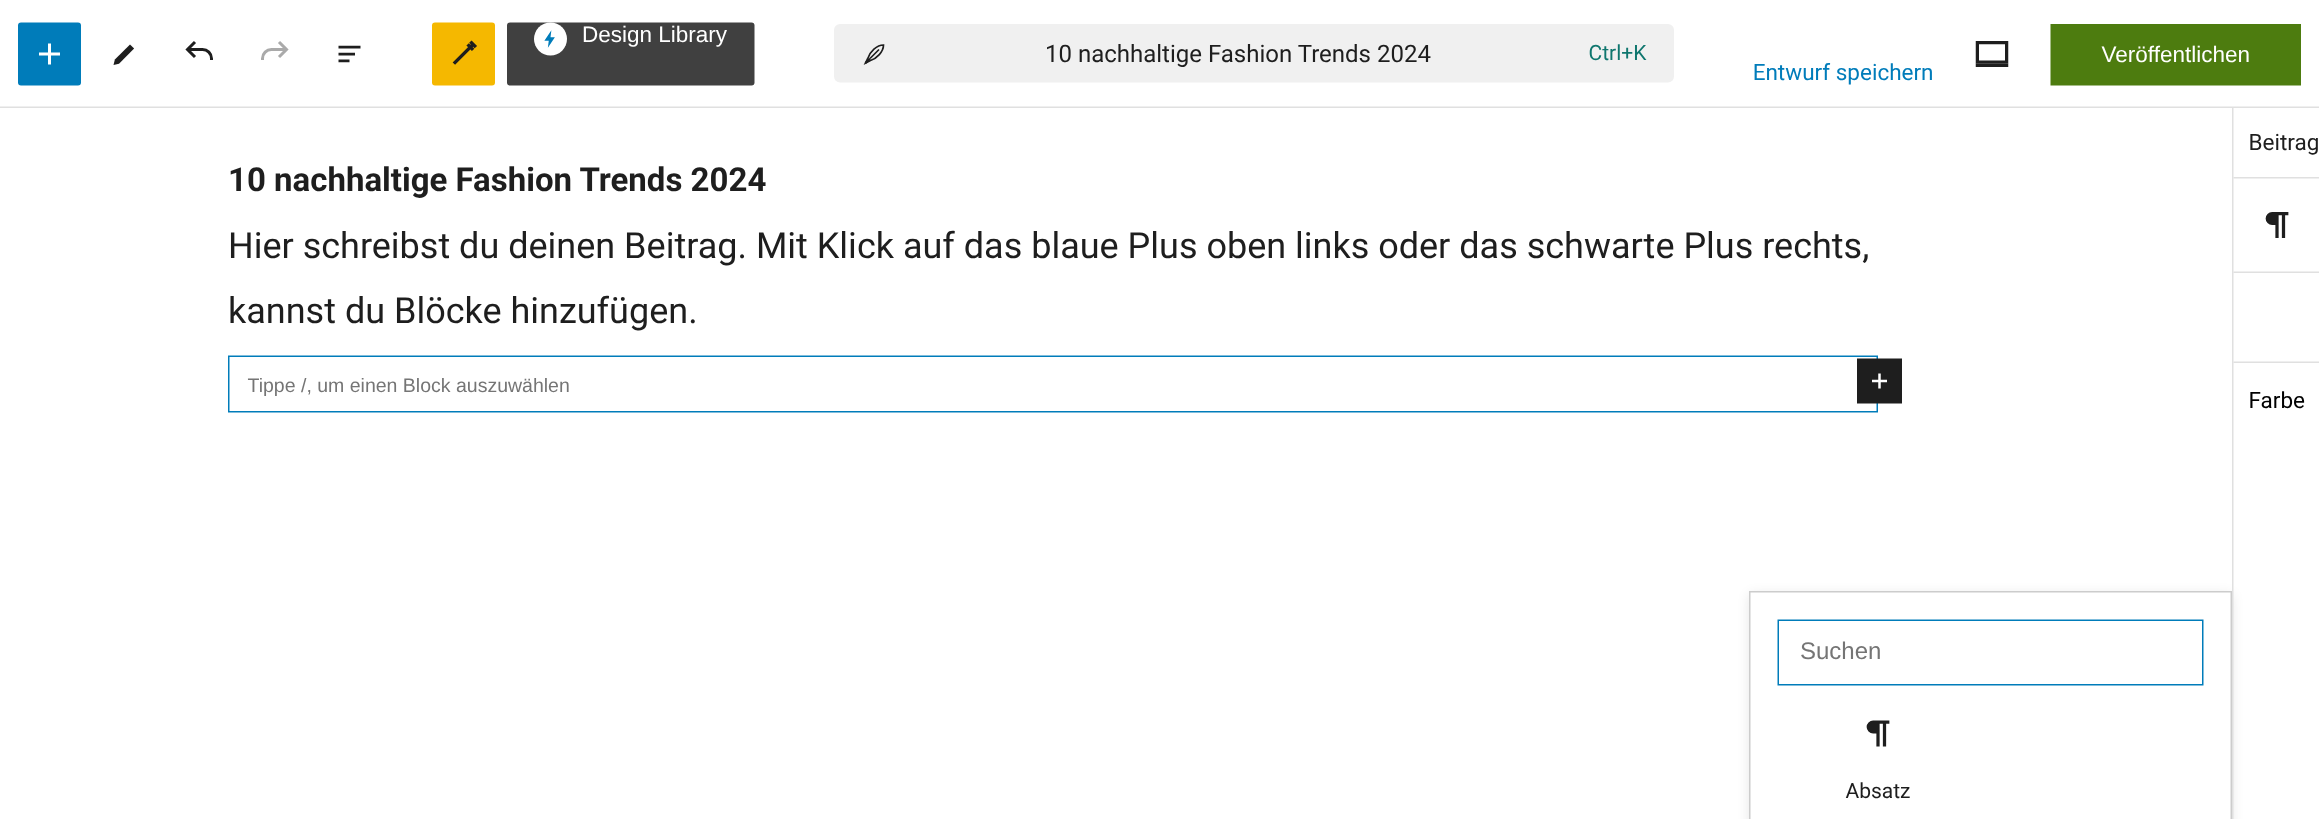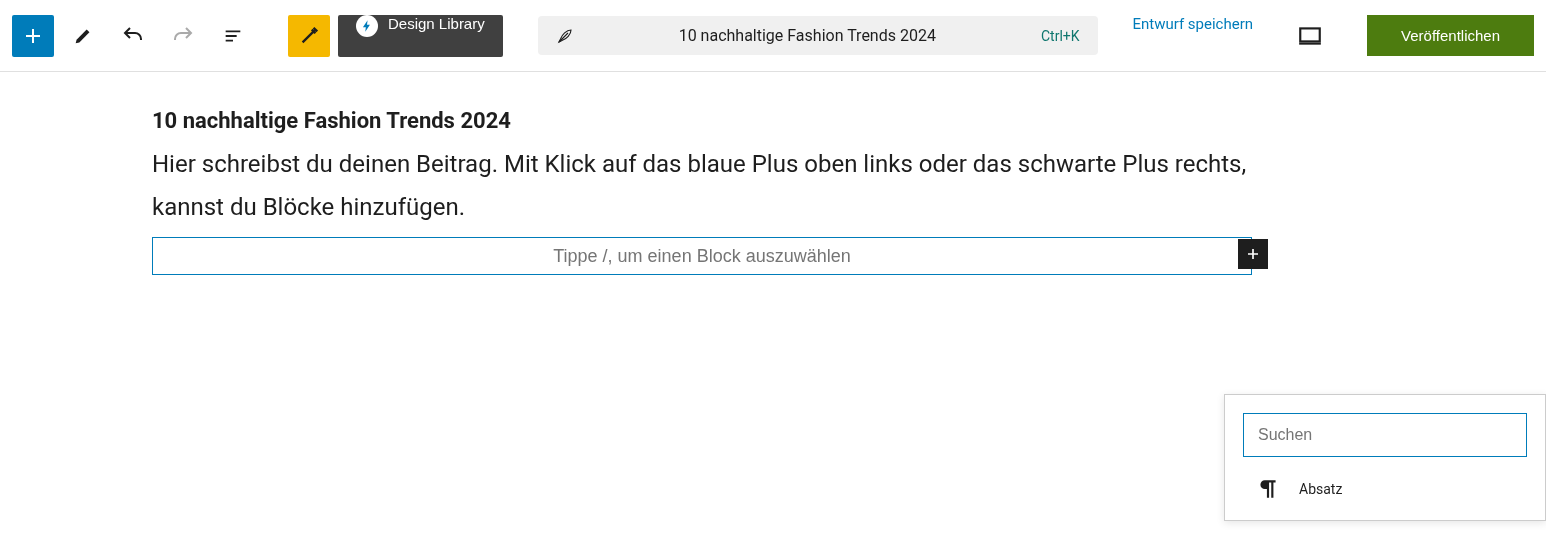--- a/index.html
+++ b/index.html
@@ -90,22 +90,22 @@
     .doc-title-text {
       flex: 1;
       text-align: center;
     }
     .shortcut-text {
       font-size: 14px;
       color: #0f766e;
     }
     .toolbar-right {
       display: flex;
-      align-items: flex-start;
-      gap: 36px;
+      align-items: flex-end;
+      gap: 18px;
     }
     .link-text {
       color: #007cba;
       font-size: 15px;
       text-decoration: none;
     }
     .btn-publish {
       background: #4d7c0f;
       color: #fff;
       border: none;
@@ -139,25 +139,24 @@
       margin-bottom: 8px;
     }
     .block-input-wrap {
       position: relative;
       margin-top: 6px;
     }
     .block-input {
       width: 100%;
       border: 1px solid #007cba;
       padding: 8px 12px;
-      font-size: 18px;
+      font-size: 13px;
       color: #8b5cf6;
       outline: none;
       height: 38px;
-      text-align: center;
     }
     .block-add-btn {
       position: absolute;
       right: -16px;
       top: 2px;
       width: 30px;
       height: 30px;
       background: #1e1e1e;
       color: #fff;
       border: none;
@@ -210,21 +209,21 @@
       outline: none;
       margin-bottom: 19px;
     }
     .inserter-blocks {
       display: flex;
       gap: 40px;
       padding: 0 12px;
     }
     .inserter-block-item {
       display: flex;
-      flex-direction: row;
+      flex-direction: column;
       align-items: center;
       gap: 18px;
       cursor: pointer;
       width: 110px;
     }
     .inserter-block-label {
       font-size: 14px;
       color: #1e1e1e;
     }
     svg {
@@ -321,13 +320,23 @@
         <div class="inserter-block-item">
           <svg width="26" height="26" viewBox="0 0 24 24" fill="#1e1e1e">
             <path d="M13 4H9a4 4 0 000 8h2v8h2V6h2v14h2V6h2V4h-6z"></path>
           </svg>
           <span class="inserter-block-label">Absatz</span>
         </div>
       </div>
     </div>
   </div>
 
+  <div class="sidebar">
+    <div class="sidebar-tab">Beitrag</div>
+    <div class="sidebar-section">
+      <svg width="26" height="26" viewBox="0 0 24 24" fill="#1e1e1e">
+        <path d="M13 4H9a4 4 0 000 8h2v8h2V6h2v14h2V6h2V4h-6z"></path>
+      </svg>
+    </div>
+    <div style="height:60px;border-bottom:1px solid #e0e0e0"></div>
+    <div class="sidebar-section-label">Farbe</div>
+  </div>
 </div>
 
 </body></html>

